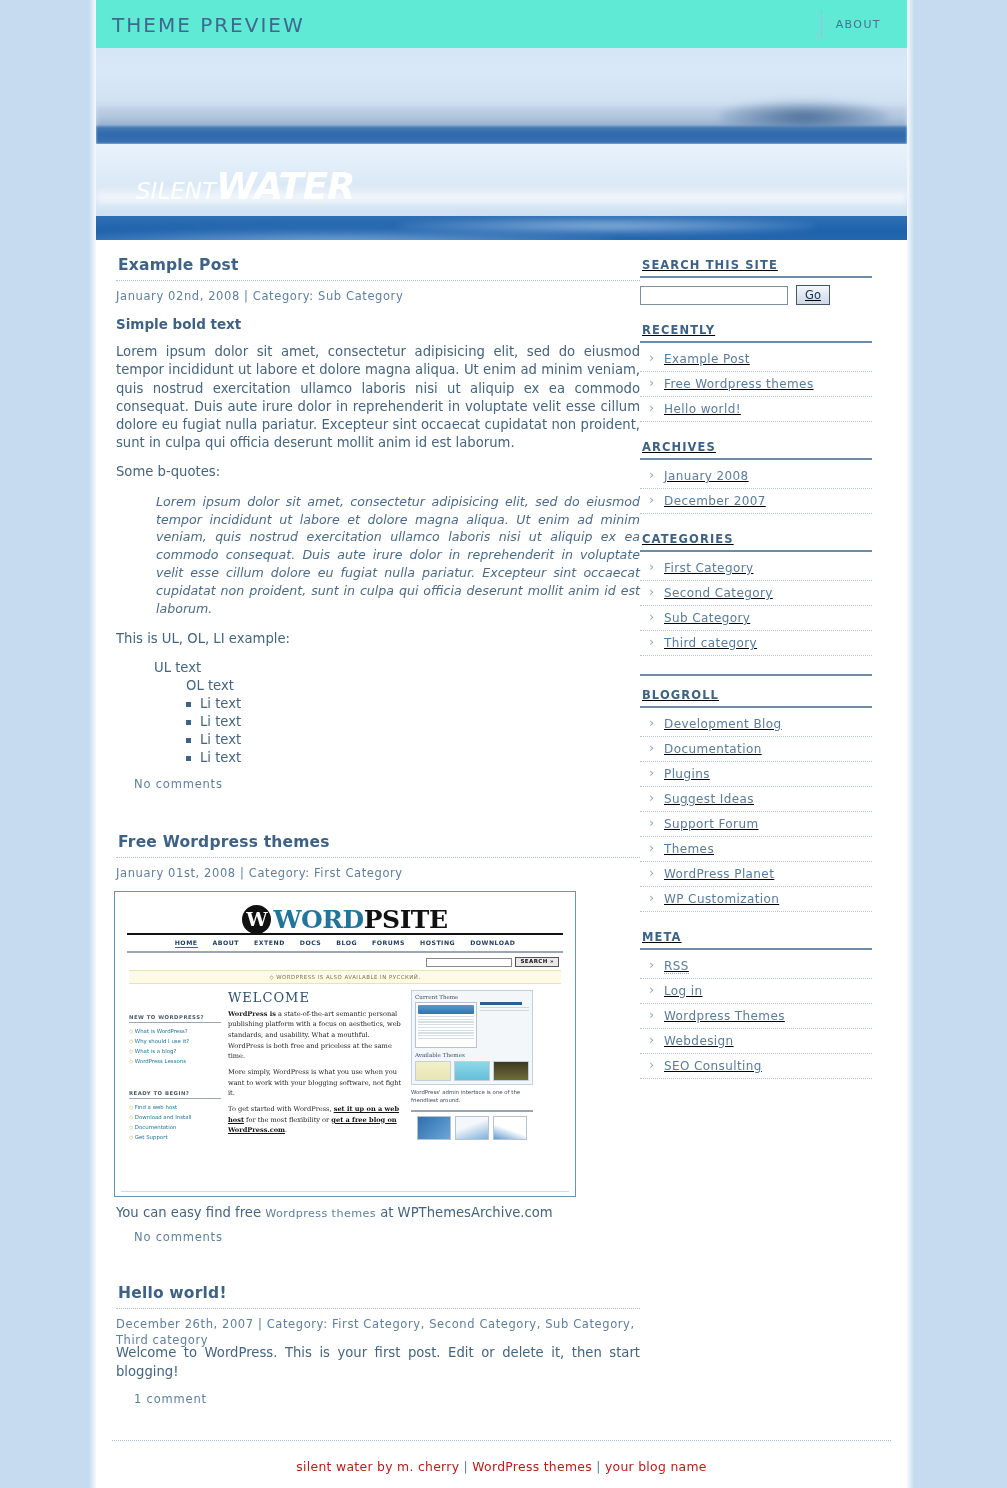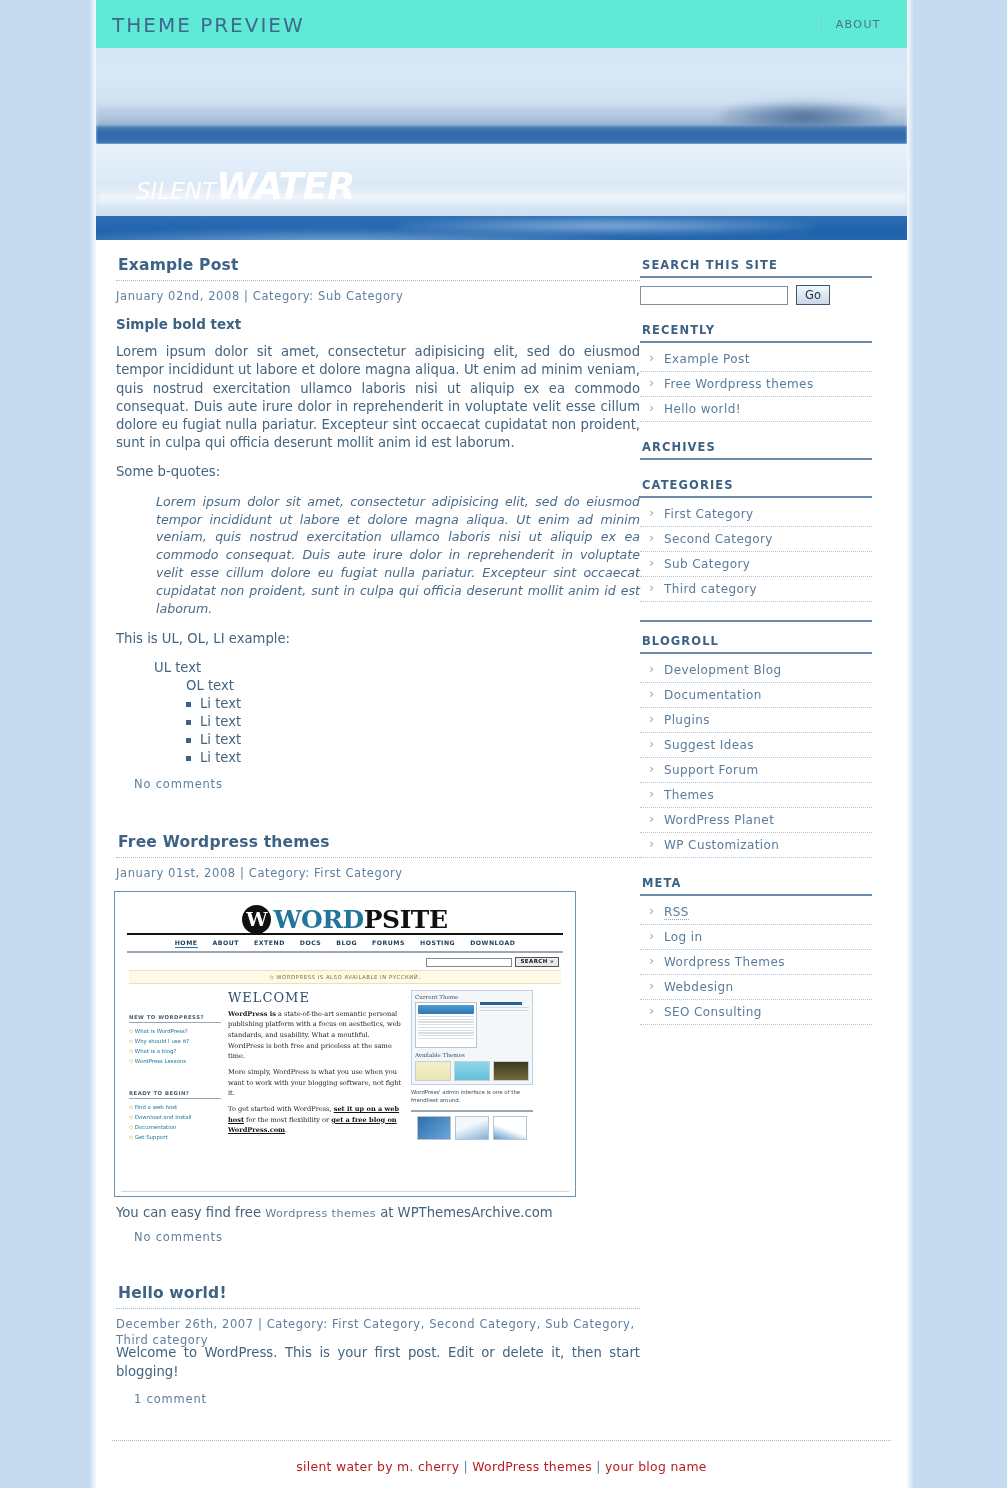--- a/index.html
+++ b/index.html
@@ -158,20 +158,21 @@
     gap: 0;
     align-items: flex-start;
   }
   #content {
     width: 528px;
     padding-top: 16px;
   }
   #sidebar {
     width: 232px;
     padding-top: 18px;
+    text-decoration: underline;
   }
 
   
   .post { margin-bottom: 8px; }
   .post h2 {
     margin: 0 0 6px 6px;
     font-size: 15.5px;
     font-weight: bold;
     color: #3d6285;
     letter-spacing: .2px;
@@ -590,20 +591,24 @@
         <ul>
           <li><a href="#">Example Post</a></li>
           <li><a href="#">Free Wordpress themes</a></li>
           <li><a href="#">Hello world!</a></li>
         </ul>
       </div>
 
       <div class="widget">
         <h3>ARCHIVES</h3>
         <div class="wrule"></div>
+        <ul>
+          <li><a href="#">January 2008</a></li>
+          <li><a href="#">December 2007</a></li>
+        </ul>
       </div>
 
       <div class="widget">
         <h3>CATEGORIES</h3>
         <div class="wrule"></div>
         <ul>
           <li><a href="#">First Category</a></li>
           <li><a href="#">Second Category</a></li>
           <li><a href="#">Sub Category</a></li>
           <li><a href="#">Third category</a></li>

